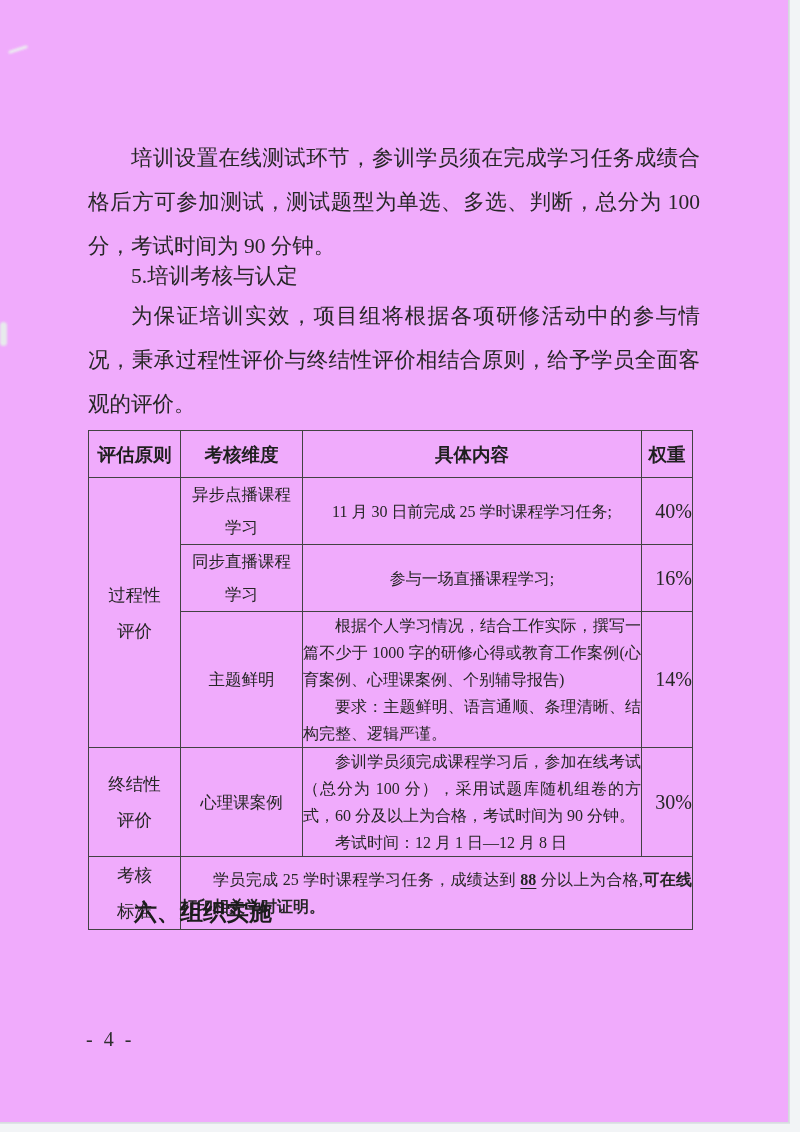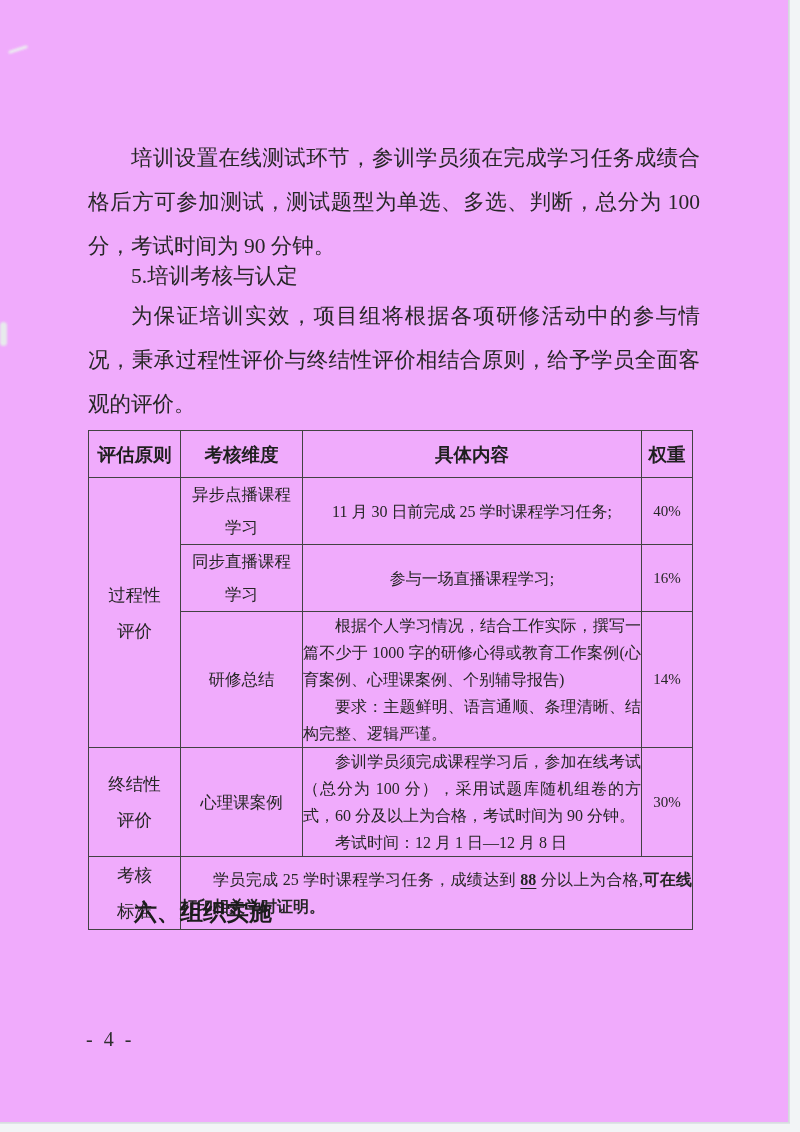--- a/index.html
+++ b/index.html
@@ -72,21 +72,21 @@
   td.principle {
     text-align: center; vertical-align: middle;
     white-space: pre-line; line-height: 36px; font-size: 17.5px;
   }
   td.dimension {
     text-align: center; vertical-align: middle;
     white-space: pre-line; line-height: 33px; font-size: 16.5px;
   }
   td.content { vertical-align: middle; padding: 3px 10px; line-height: 27px; }
   td.content.center { text-align: center; }
-  td.weight { text-align: center; vertical-align: middle; font-size: 15px; }
+  td.weight { text-align: right; vertical-align: middle; font-size: 20px; }
   p.cellp { margin: 0; text-indent: 2em; text-align: justify; text-justify: inter-character; }
   .score-underline {
     font-weight: bold; text-decoration: underline; text-underline-offset: 3px;
   }
   .bold-seg { font-weight: bold; }
 
   .footer-pagenum {
     position: absolute; left: 86px; top: 1024px;
     font-size: 20px; line-height: 30px; letter-spacing: 3px; color: #2e2e2e;
   }
@@ -130,21 +130,21 @@
       </tr>
 
       <tr class="r2">
         <td class="dimension">同步直播课程
 学习</td>
         <td class="content center">参与一场直播课程学习;</td>
         <td class="weight">16%</td>
       </tr>
 
       <tr class="r3">
-        <td class="dimension">研修总结</td>
+        <td class="dimension">主题鲜明</td>
         <td class="content">
           <p class="cellp">根据个人学习情况，结合工作实际，撰写一篇不少于 1000 字的研修心得或教育工作案例(心育案例、心理课案例、个别辅导报告)</p>
           <p class="cellp">要求：主题鲜明、语言通顺、条理清晰、结构完整、逻辑严谨。</p>
         </td>
         <td class="weight">14%</td>
       </tr>
 
       <tr class="r4">
         <td class="principle">终结性
 评价</td>

